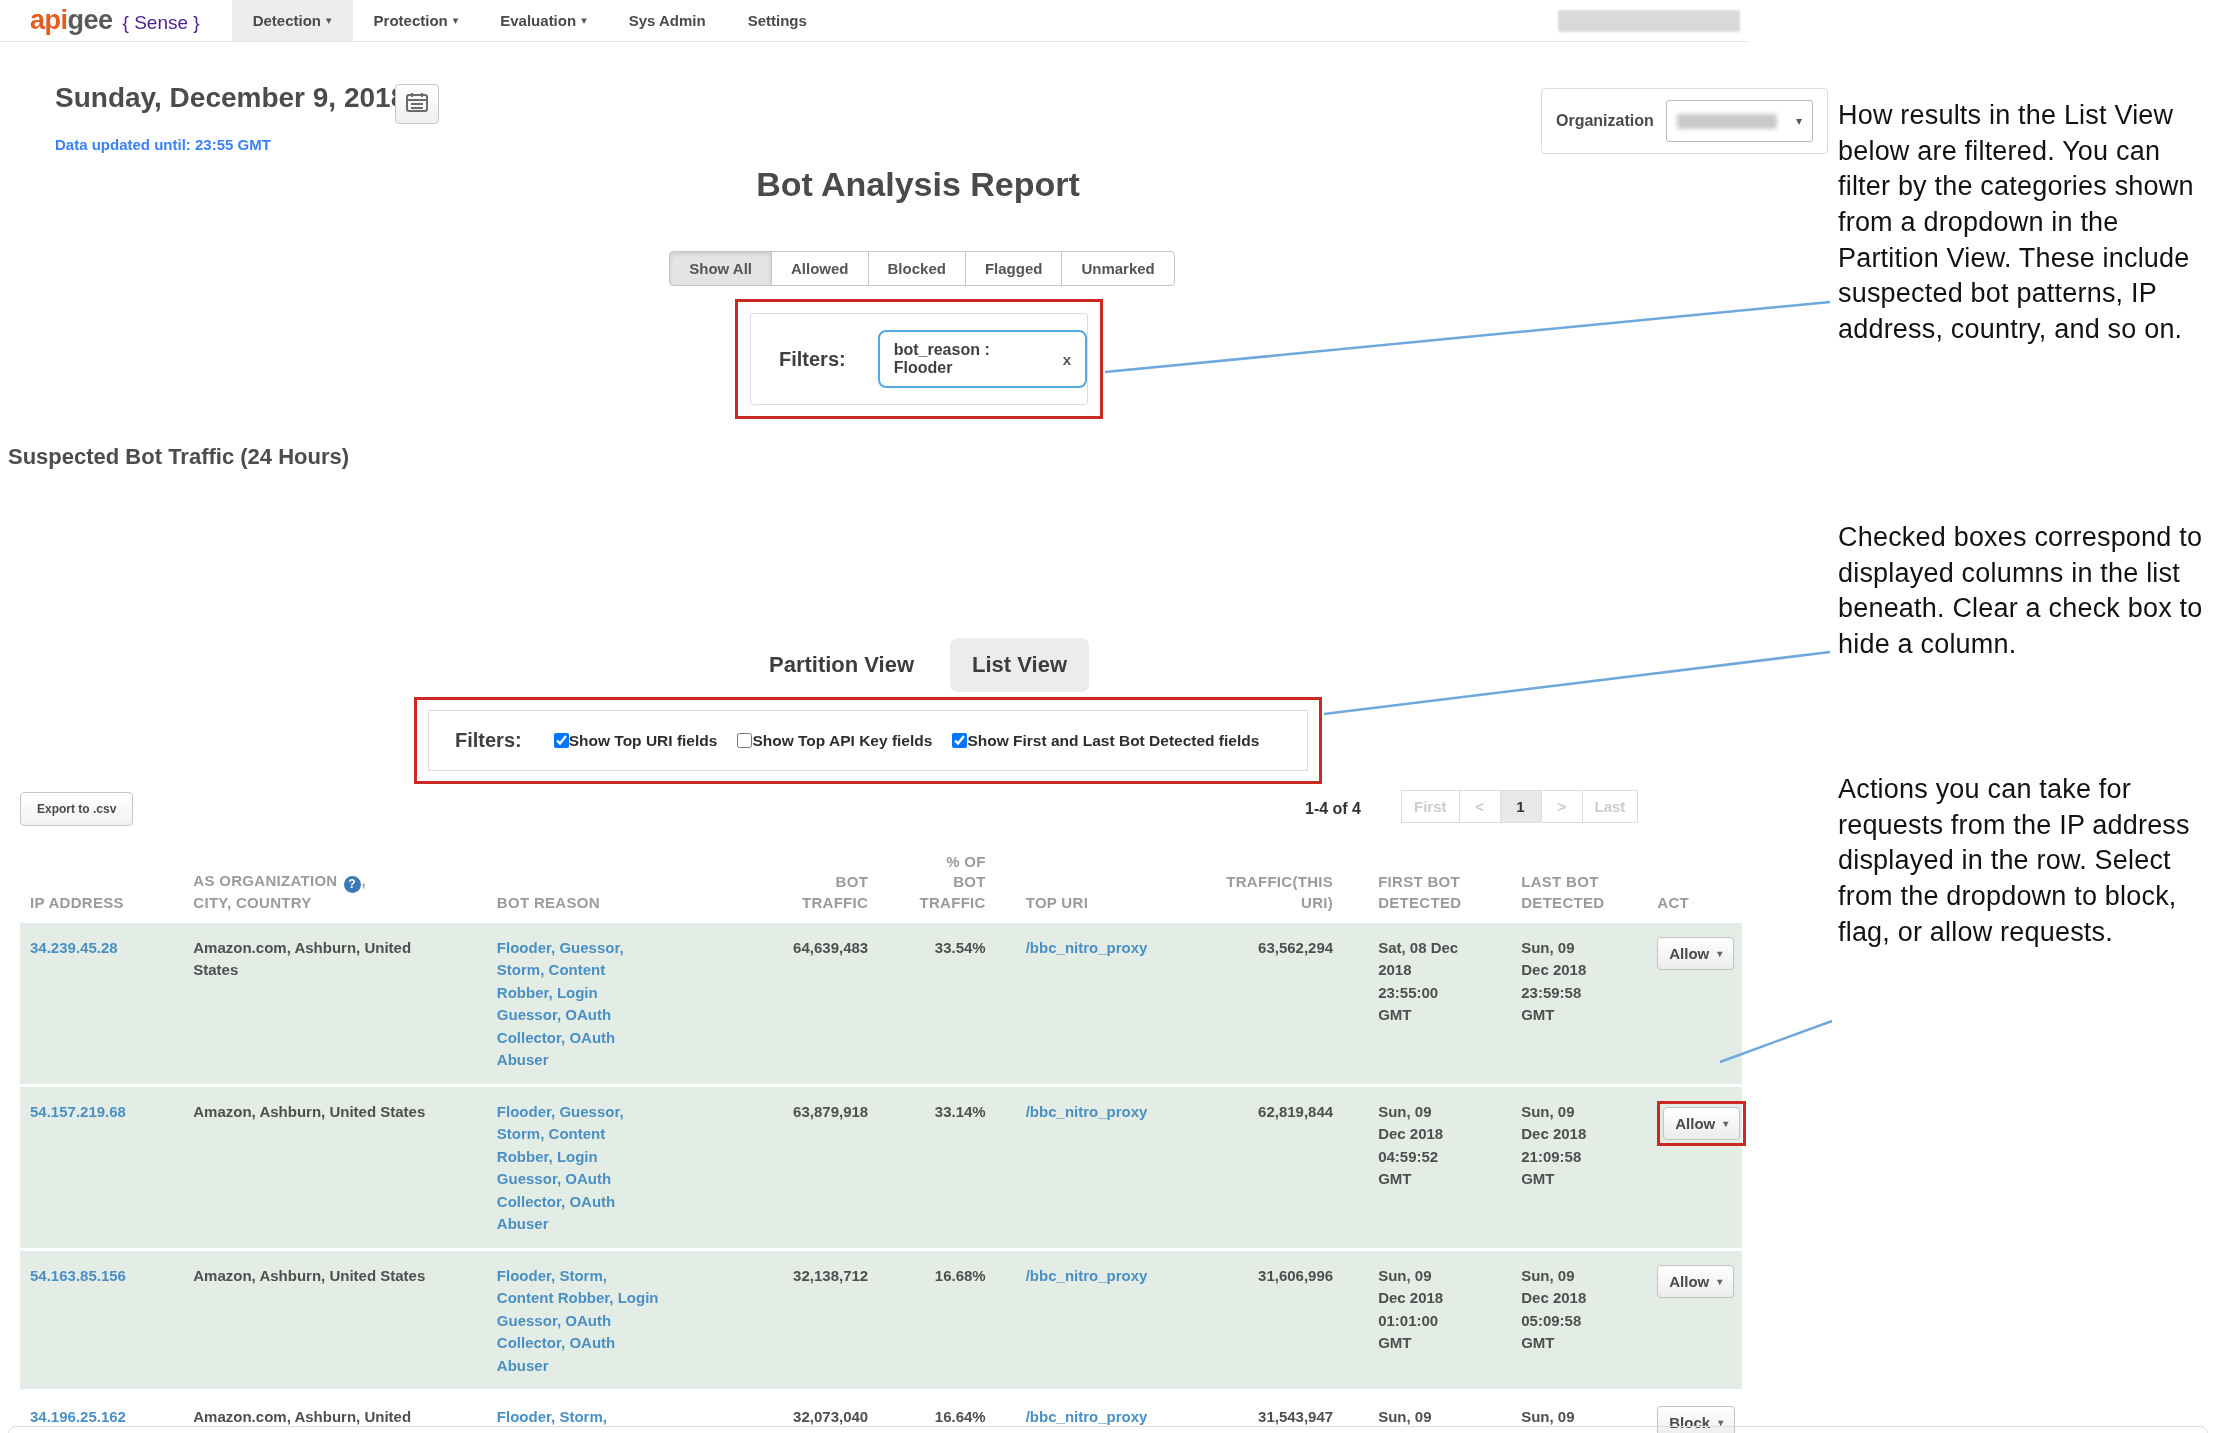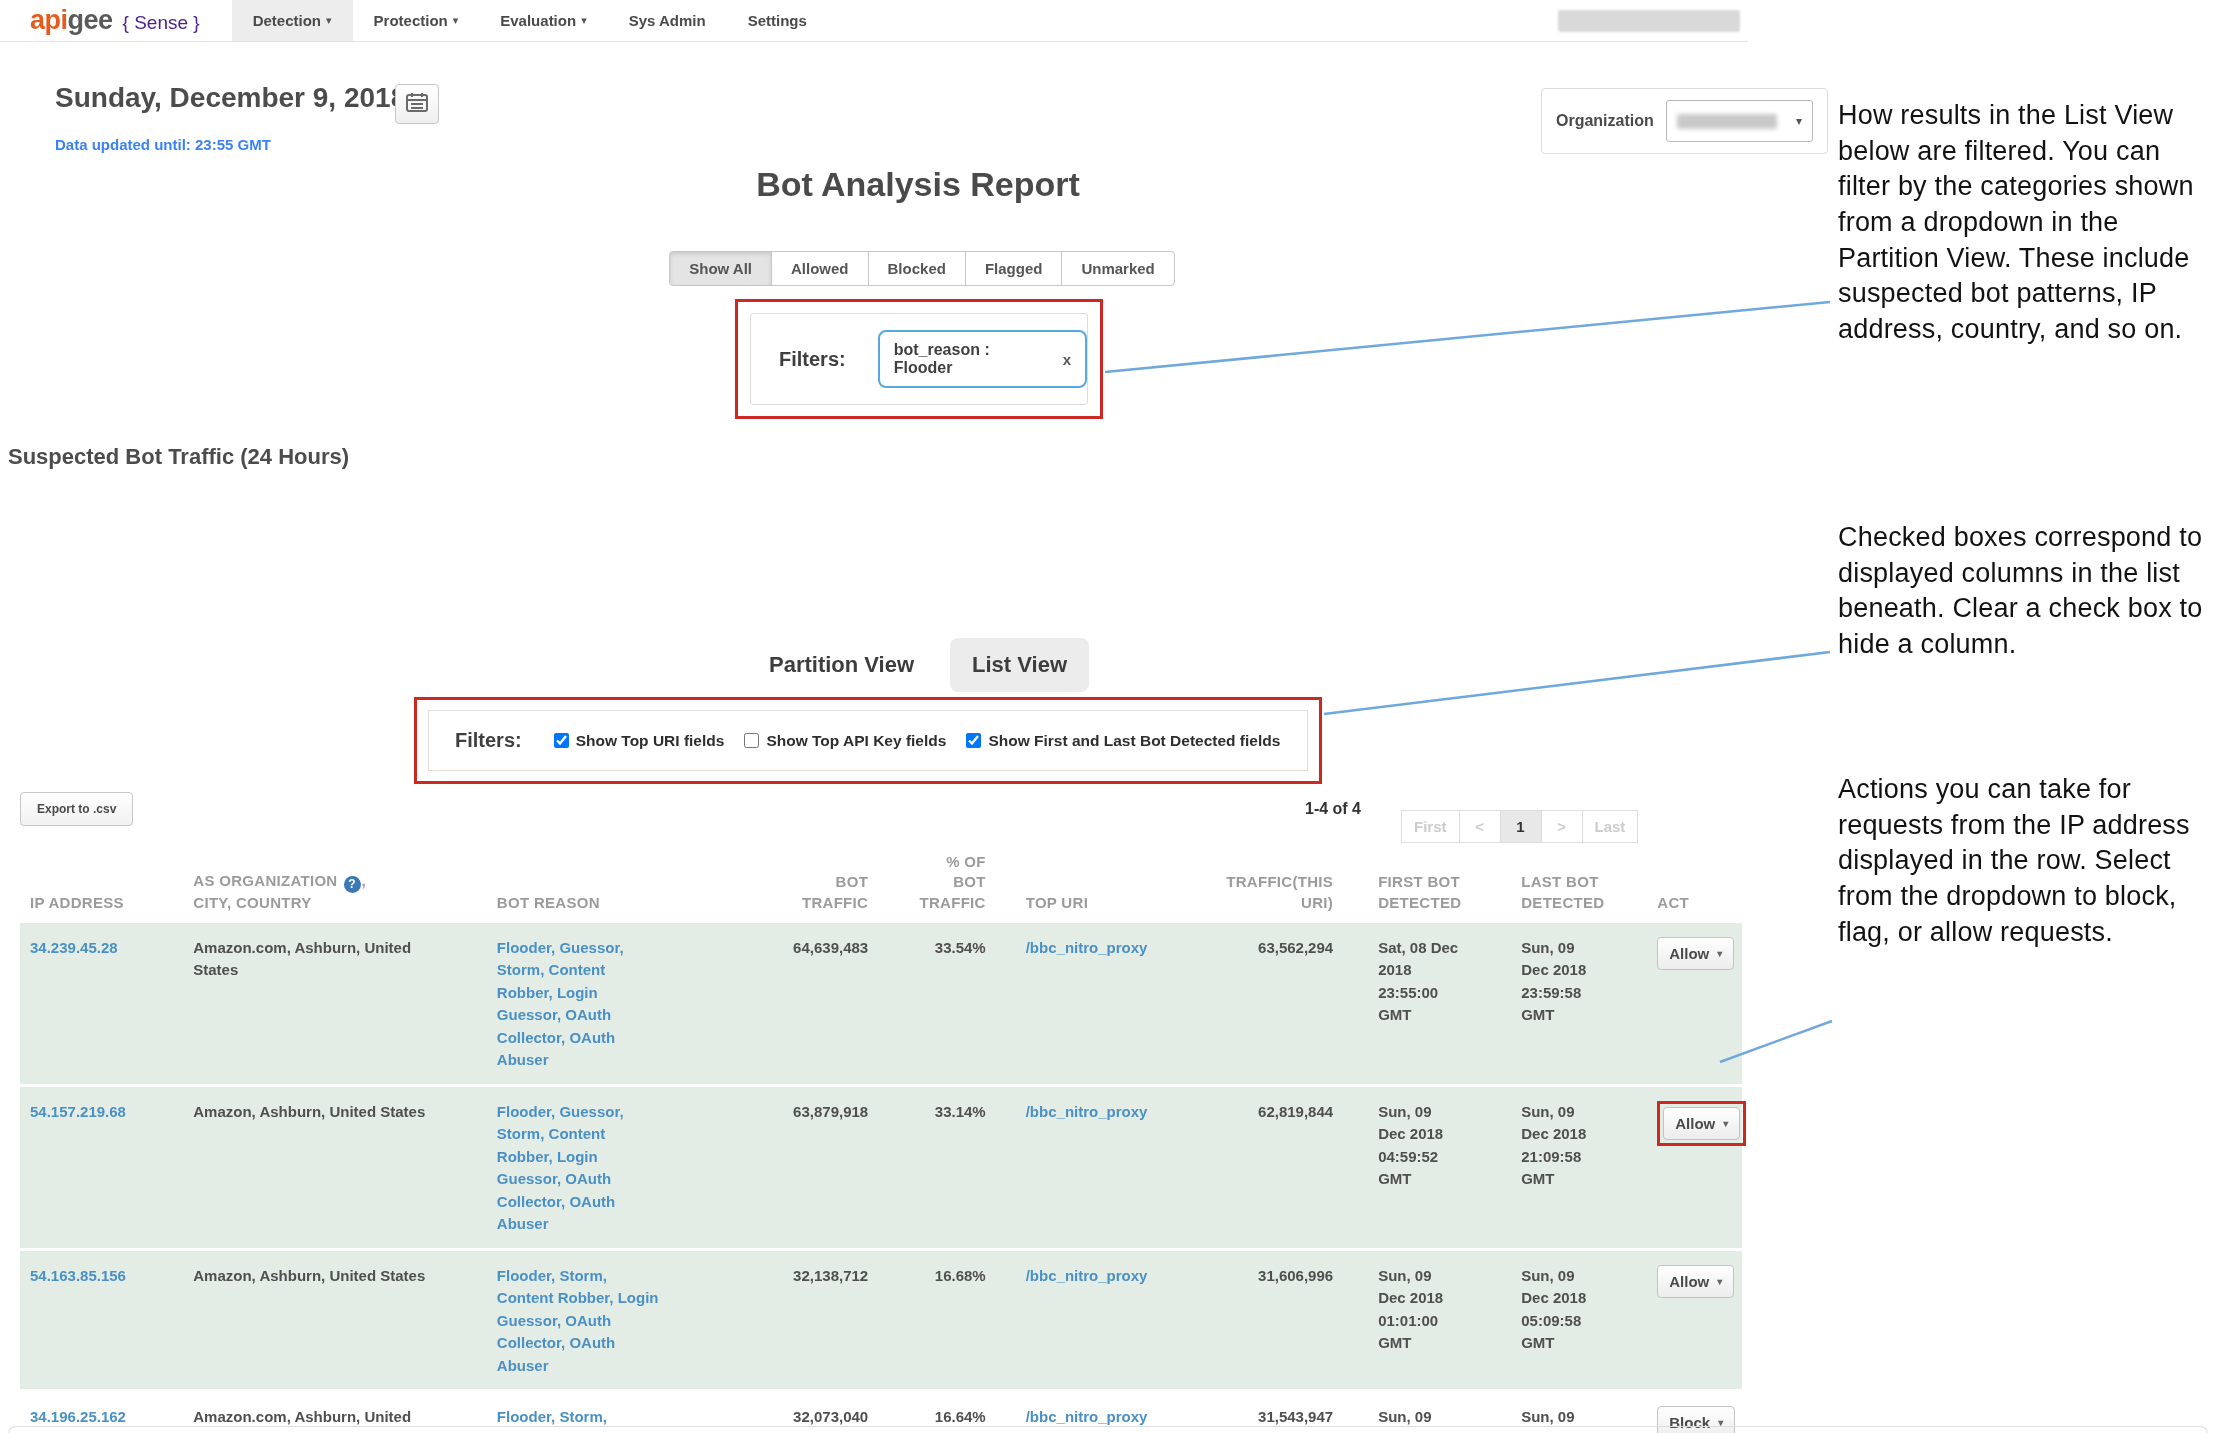--- a/index.html
+++ b/index.html
@@ -55,27 +55,27 @@
 
   
   .view-toggle { position:absolute; left:0; top:638px; width:1836px; display:flex; justify-content:center; align-items:center; gap:14px; }
   .view-tab { font-size:22px; font-weight:700; color:#3d3d3d; padding:14px 22px; cursor:pointer; border-radius:8px; }
   .view-tab.active { background:#ececec; }
 
   
   .red2 { position:absolute; left:414px; top:697px; width:908px; height:87px; border:3px solid #cb2a23; }
   .cb-inner { position:absolute; left:11px; top:10px; right:11px; bottom:10px; border:1px solid #ddd; background:#fff; display:flex; align-items:center; padding-left:26px; }
   .cb-group { display:flex; align-items:center; gap:20px; }
-  .cb-item { display:flex; align-items:center; gap:7px; font-size:15.5px; font-weight:700; color:#2e2e2e; cursor:pointer; }
+  .cb-item { display:flex; align-items:center; font-size:15.5px; font-weight:700; color:#2e2e2e; cursor:pointer; }
   .cb-item input { width:15px; height:15px; cursor:pointer; }
 
   
   .export-btn { position:absolute; left:20px; top:792px; padding:9px 16px; background:linear-gradient(#fff,#f1f1f1); border:1px solid #c6c6c6; border-radius:4px; font-size:12px; font-weight:600; color:#4a4a4a; cursor:pointer; }
   .pag-range { position:absolute; left:1305px; top:800px; font-size:16px; font-weight:700; color:#333; }
-  .pager { position:absolute; left:1402px; top:810px; display:flex; }
+  .pager { position:absolute; left:1402px; top:790px; display:flex; }
   .pg-btn { min-width:42px; padding:7px 12px; text-align:center; background:#fff; border:1px solid #ddd; margin-left:-1px; font-size:15px; font-weight:600; color:#cccccc; cursor:default; }
   .pg-btn.active { background:#e8e8e8; color:#333; cursor:pointer; }
 
   
   .bot-table { position:absolute; left:20px; top:846px; width:1722px; border-collapse:collapse; table-layout:fixed; border-bottom:1px solid #ccc; }
   .bot-table th { vertical-align:bottom; padding:6px 0 10px 0; font-size:15px; font-weight:600; color:#9b9b9b; letter-spacing:0.3px; }
   .bot-table th.left, .bot-table td.left { text-align:left; }
   .bot-table th.right, .bot-table td.right { text-align:right; }
   .c1{width:150px;} .c2{width:300px;} .c3{width:220px;} .c4{width:160px;} .c5{width:115px;}
   .c6{width:170px;} .c7{width:170px;} .c8{width:140px;} .c9{width:140px;} .c10{width:120px;}

